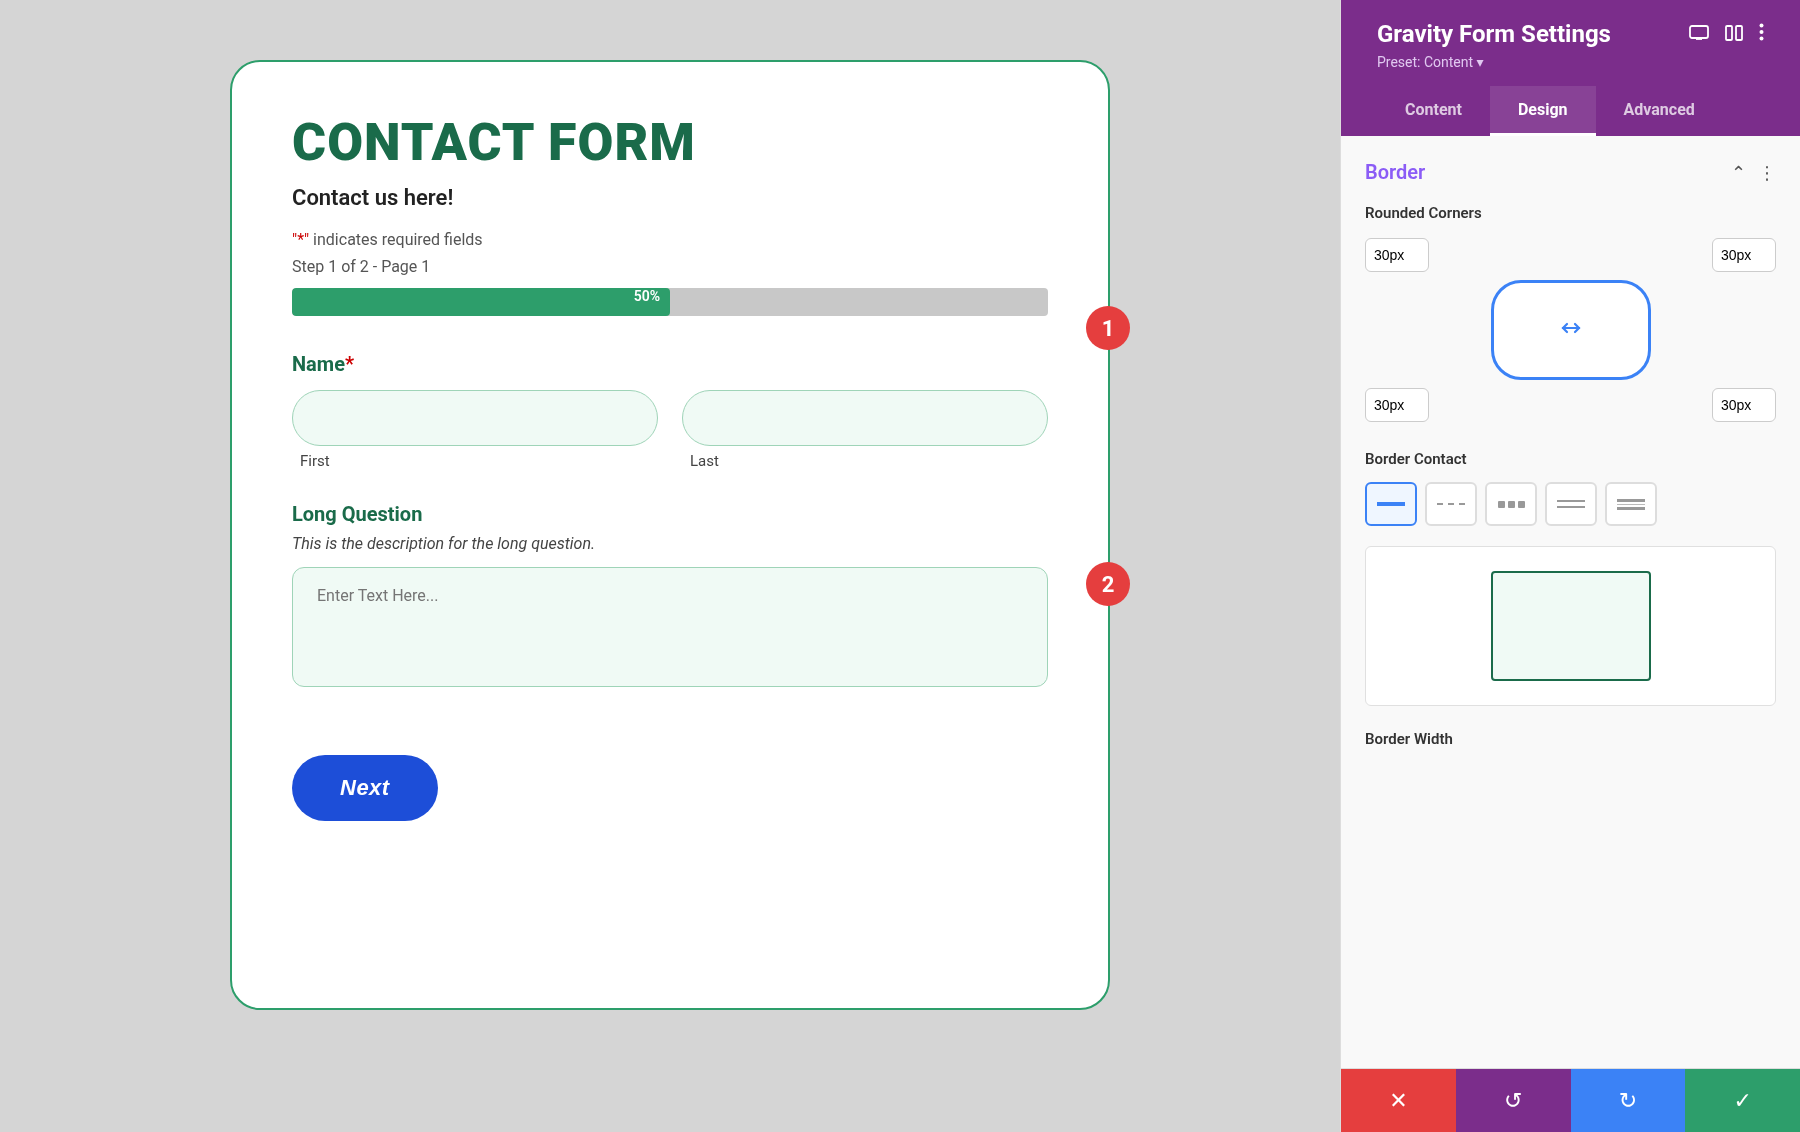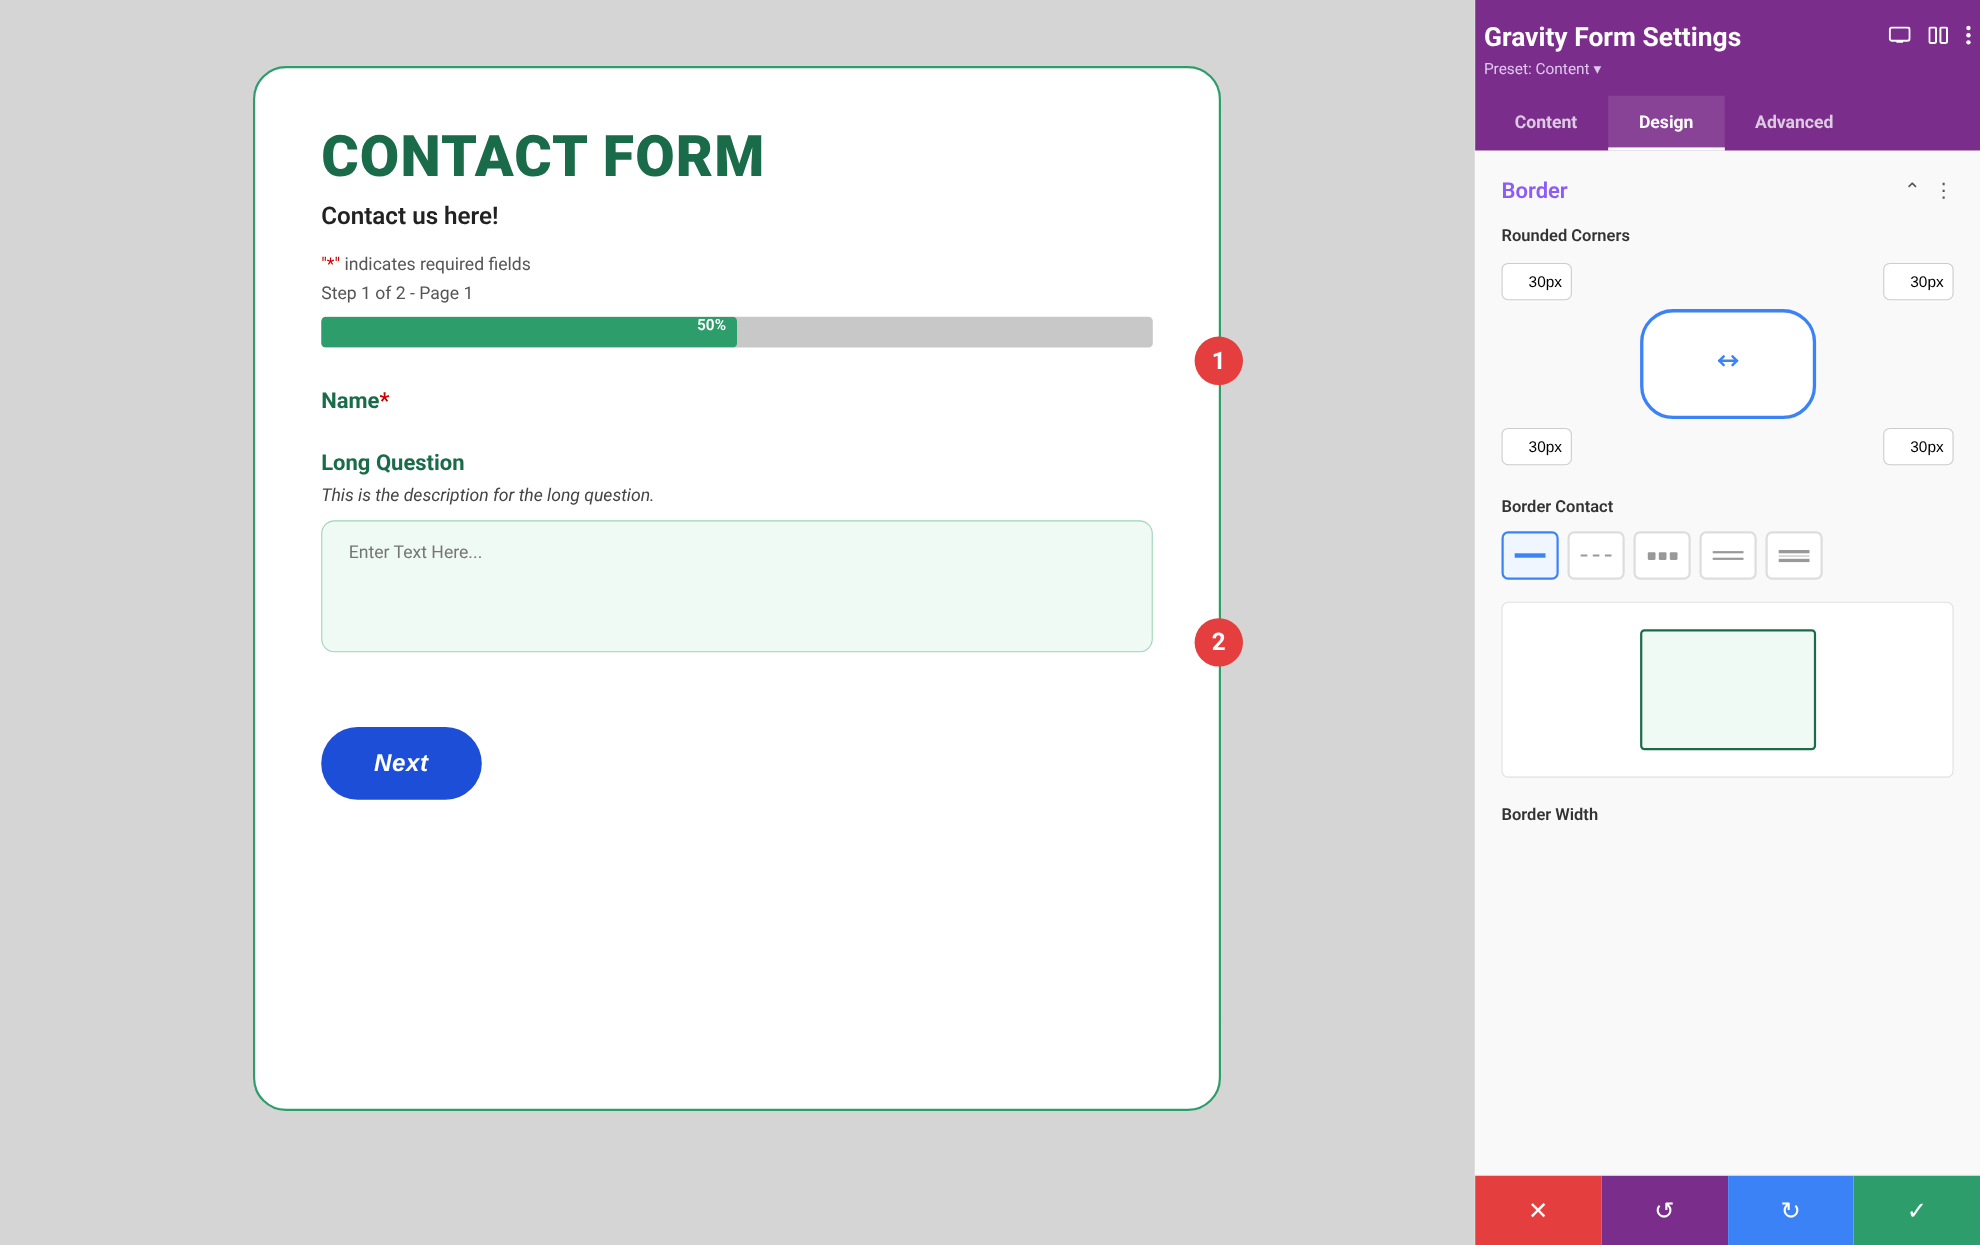--- a/index.html
+++ b/index.html
@@ -211,21 +211,21 @@
       background: white;
       display: flex;
       flex-direction: column;
       border-left: 1px solid #ddd;
       height: 1132px;
       overflow: hidden;
     }
 
     .panel-header {
       background: #7b2d8b;
-      padding: 20px 8px 0;
+      padding: 20px 36px 0;
     }
 
     .panel-header-top {
       display: flex;
       align-items: center;
       justify-content: space-between;
       margin-bottom: 6px;
     }
 
     .panel-title {
@@ -318,21 +318,21 @@
       font-weight: 600;
       color: #333;
       margin-bottom: 16px;
     }
 
     .corner-input {
       width: 64px;
       padding: 8px;
       border: 1px solid #ccc;
       border-radius: 6px;
-      text-align: right;
+      text-align: left;
       font-size: 14px;
       background: white;
     }
 
     .corner-preview {
       width: 160px;
       height: 100px;
       border: 3px solid #3b82f6;
       border-radius: 30px;
       display: flex;
@@ -483,20 +483,30 @@
     <div class="progress-bar-container">
       <div class="progress-bar-fill" style="width: 50%;">
         <span class="progress-label">50%</span>
       </div>
     </div>
 
     
     <div>
       <div class="field-label">
         <span>Name</span><span class="required-star">*</span>
+      </div>
+      <div class="name-fields">
+        <div class="name-input-wrapper">
+          <input type="text" class="text-input" style="">
+          <span class="input-sublabel">First</span>
+        </div>
+        <div class="name-input-wrapper">
+          <input type="text" class="text-input" style="">
+          <span class="input-sublabel">Last</span>
+        </div>
       </div>
     </div>
 
     
     <div class="long-question-section">
       <div class="long-question-title">Long Question</div>
       <div class="long-question-desc">This is the description for the long question.</div>
       <textarea class="textarea-input" placeholder="Enter Text Here..." style=""></textarea>
     </div>
 

